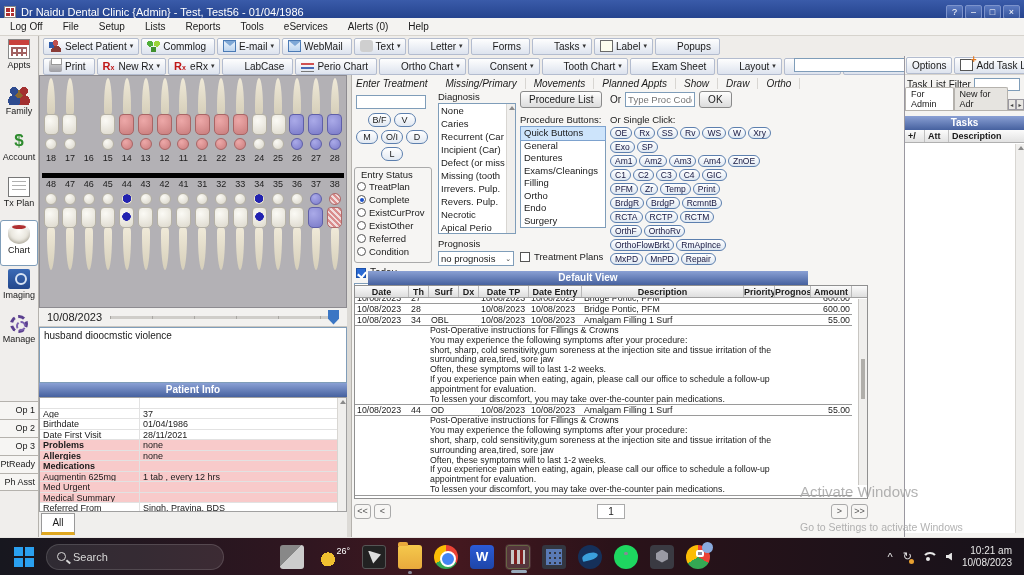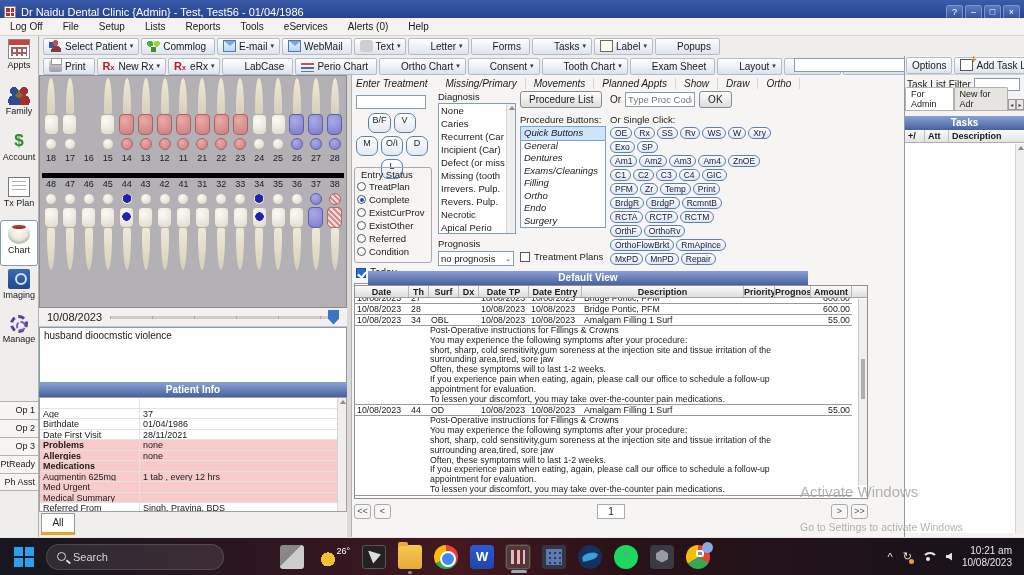--- a/index.html
+++ b/index.html
@@ -105,21 +105,21 @@
   
   #divider{position:absolute;left:347px;top:75px;width:5px;height:462px;background:#dcdad6;border-right:1px solid #b5b2ad;}
   #txpanel{position:absolute;left:352px;top:75px;width:552px;height:462px;background:#f6f5f3;}
   #tx-tabs{display:flex;align-items:center;height:16px;font-size:10px;font-style:italic;}
   #enter-treatment{padding:0 10px 0 4px;font-size:10px;}
   .tx-tab{padding:0 8px;border-right:1px solid #d8d6d2;}
   #tx-controls{position:relative;height:180px;}
   #surf-input{position:absolute;left:4px;top:4px;width:70px;height:14px;border:1px solid #7f9db9;background:#fff;}
   #surf-btns{position:absolute;left:0;top:22px;width:80px;}
   .surfrow{display:flex;justify-content:center;gap:3px;margin-bottom:3px;}
-  .surfbtn{min-width:22px;height:20px;border:1px solid #5c7fae;border-radius:7px;background:linear-gradient(#fff,#e2e9f2);font-size:9px;text-align:center;line-height:12px;padding:0 3px;color:#222;}
+  .surfbtn{min-width:22px;height:14px;border:1px solid #5c7fae;border-radius:7px;background:linear-gradient(#fff,#e2e9f2);font-size:9px;text-align:center;line-height:12px;padding:0 3px;color:#222;}
   #entry-box{position:absolute;left:2px;top:76px;width:78px;height:96px;border:1px solid #aaa;border-radius:3px;padding:1px 2px;}
   #entry-label{font-size:9.5px;margin-left:4px;}
   .radio-row{display:flex;align-items:center;gap:3px;height:13px;font-size:9.5px;}
   .radio{width:9px;height:9px;border:1px solid #555;border-radius:50%;background:#fff;position:relative;flex:none;}
   .radio.on::after{content:"";position:absolute;left:1.5px;top:1.5px;width:4px;height:4px;border-radius:50%;background:#1b50c8;}
   #today-row{position:absolute;left:4px;top:176px;display:flex;align-items:center;gap:4px;font-size:10px;}
   .chk{width:10px;height:10px;background:#2a6ad4;border:1px solid #1b50a8;position:relative;}
   .chk::after{content:"";position:absolute;left:2px;top:1px;width:4px;height:6px;border:solid #fff;border-width:0 2px 2px 0;transform:rotate(40deg);}
   .chk.empty{background:#fff;border:1px solid #555;}
   .chk.empty::after{display:none;}
@@ -127,21 +127,21 @@
   #diag-col{position:absolute;left:86px;top:0;width:78px;}
   #diag-list{height:131px;border:1px solid #7f9db9;background:#fff;position:relative;overflow:hidden;margin-top:1px;}
   .diag-item{font-size:9.5px;line-height:13px;padding-left:2px;white-space:nowrap;}
   #prog-label,#prio-label{margin-top:4px;}
   .dd{display:flex;align-items:center;justify-content:space-between;width:76px;height:15px;border:1px solid #7f9db9;background:#fff;font-size:9.5px;padding:0 2px;margin-top:2px;}
   .dd .dc{font-size:7px;color:#444;}
   #proc-col{position:absolute;left:168px;top:0;width:86px;}
   .pushbtn{height:17px;border:1px solid #8a8a8a;border-radius:3px;background:linear-gradient(#fefefe,#dcdcdc);font-size:10px;padding:0 8px;line-height:15px;display:inline-block;}
   #proc-btns-label{margin-top:6px;}
   #proc-list{height:102px;border:1px solid #7f9db9;background:#fff;margin-top:1px;}
-  .proc-item{font-size:9.5px;line-height:12.5px;padding-left:3px;white-space:nowrap;font-style:italic;}
+  .proc-item{font-size:9.5px;line-height:12.5px;padding-left:3px;white-space:nowrap;}
   .proc-item.sel{background:#cde4fb;outline:1px solid #7da2ce;}
   #tp-row{position:absolute;left:168px;top:160px;display:flex;align-items:center;gap:4px;font-size:9.5px;}
   #sc-col{position:absolute;left:258px;top:0;width:150px;}
   #sc-top{display:flex;align-items:center;gap:4px;}
   #proc-code{width:70px;height:15px;border:1px solid #7f9db9;font-size:9.5px;padding:0 2px;font-family:"Liberation Sans",sans-serif;}
   #sc-label{margin:6px 0 2px;}
   .scrow{display:flex;gap:2px;margin-bottom:2px;}
   .scbtn{height:12px;border:1px solid #5c7fae;border-radius:6px;background:linear-gradient(#fff,#dfe8f2);font-size:8.5px;line-height:10px;padding:0 4px;color:#16163f;white-space:nowrap;}
   
   #dv-header{position:absolute;left:16px;top:196px;width:440px;text-align:center;}

